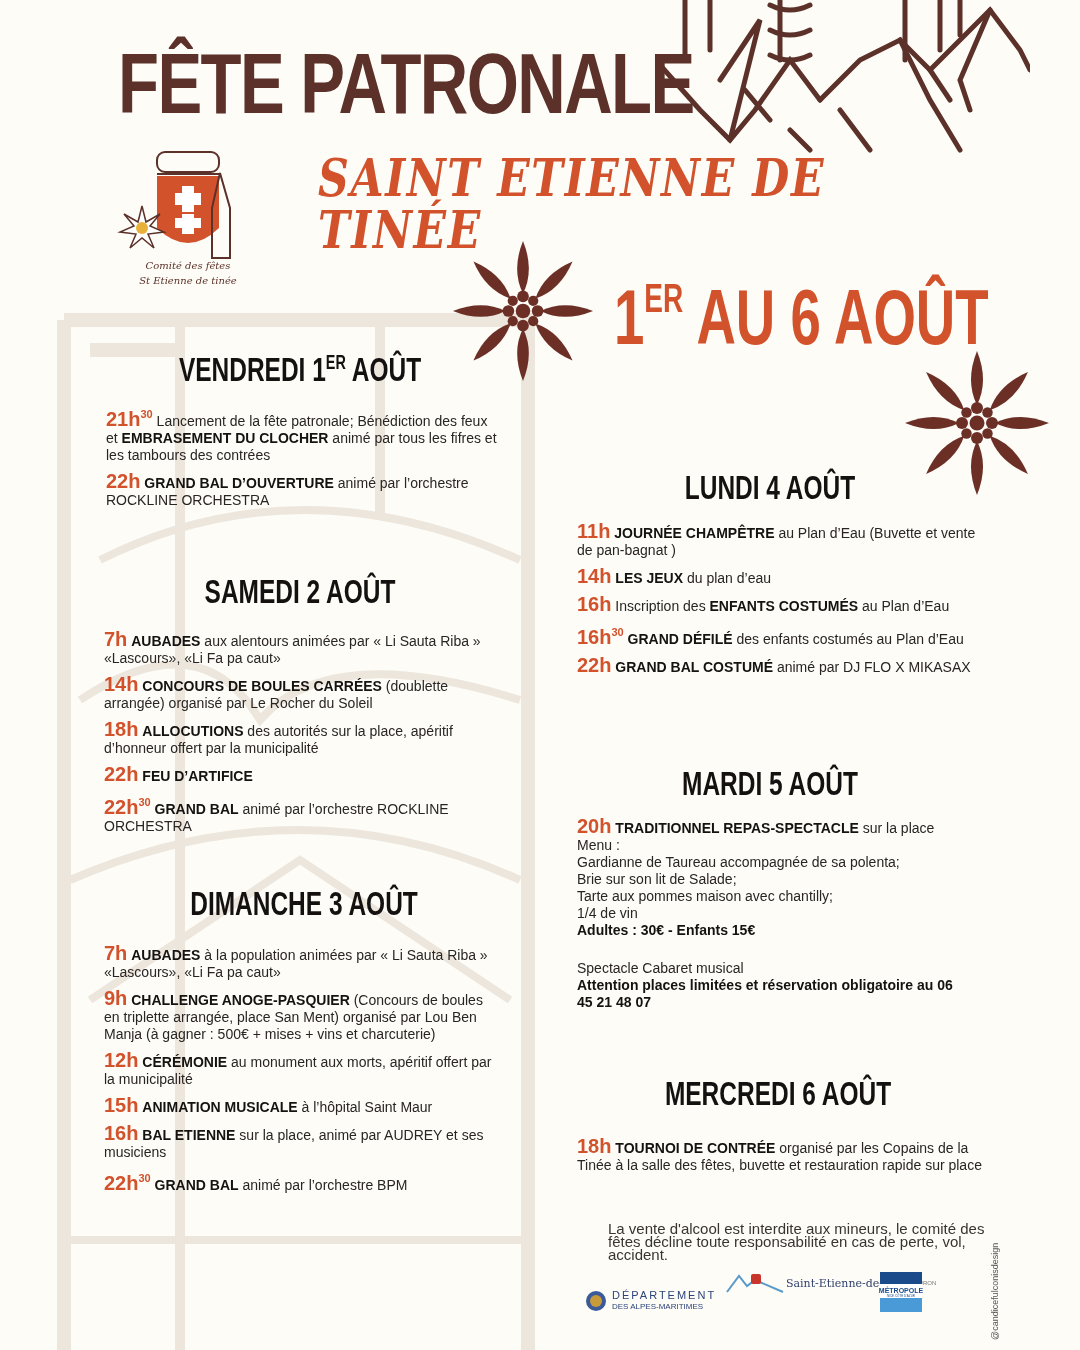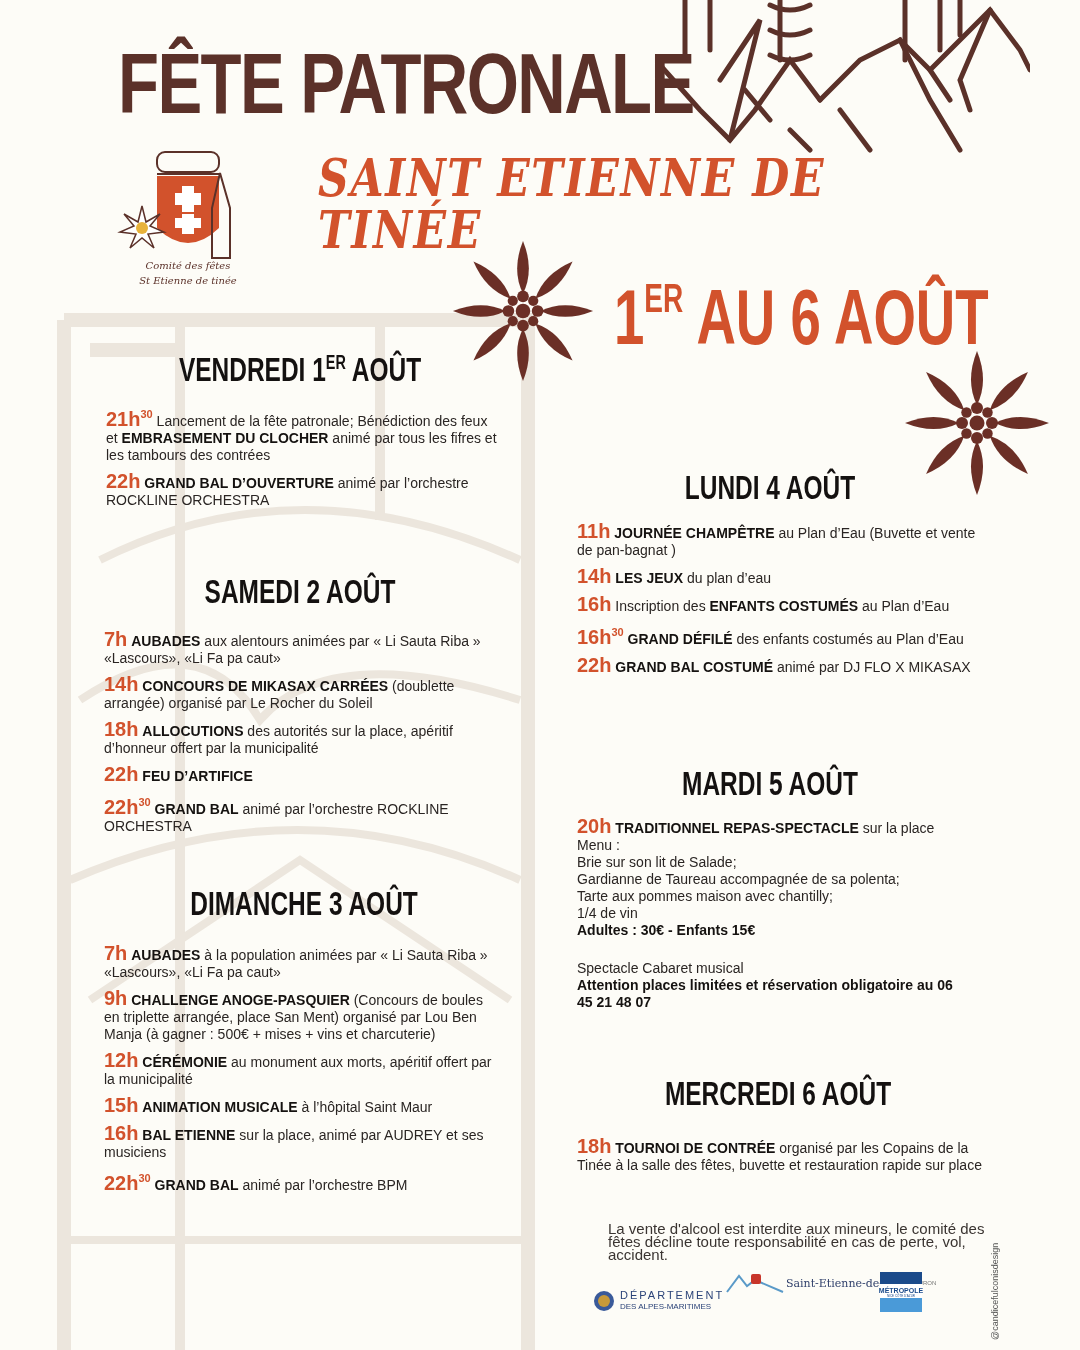--- a/index.html
+++ b/index.html
@@ -164,21 +164,21 @@
 
   <div class="day-heading" style="left:100px;top:352px;width:400px;"><span>VENDREDI 1</span><sup>ER</sup><span> AOÛT</span></div>
   <div class="events" style="left:106px;top:406px;width:395px;">
     <div class="event"><span class="time"><span>21h</span><sup>30</sup></span><span> Lancement de la fête patronale; Bénédiction des feux et </span><span class="strong">EMBRASEMENT DU CLOCHER</span><span> animé par tous les fifres et les tambours des contrées</span></div>
     <div class="event"><span class="time"><span>22h</span></span><span> </span><span class="strong">GRAND BAL D’OUVERTURE</span><span> animé par l’orchestre ROCKLINE ORCHESTRA</span></div>
   </div>
 
   <div class="day-heading" style="left:100px;top:574px;width:400px;">SAMEDI 2 AOÛT</div>
   <div class="events" style="left:104px;top:620px;width:395px;margin-top:11px;">
     <div class="event"><span class="time"><span>7h</span></span><span> </span><span class="strong">AUBADES</span><span> aux alentours animées par « Li Sauta Riba » «Lascours», «Li Fa pa caut»</span></div>
-    <div class="event"><span class="time"><span>14h</span></span><span> </span><span class="strong">CONCOURS DE MIKASAX CARRÉES</span><span> (doublette arrangée) organisé par Le Rocher du Soleil</span></div>
+    <div class="event"><span class="time"><span>14h</span></span><span> </span><span class="strong">CONCOURS DE BOULES CARRÉES</span><span> (doublette arrangée) organisé par Le Rocher du Soleil</span></div>
     <div class="event"><span class="time"><span>18h</span></span><span> </span><span class="strong">ALLOCUTIONS</span><span> des autorités sur la place, apéritif d’honneur offert par la municipalité</span></div>
     <div class="event"><span class="time"><span>22h</span></span><span> </span><span class="strong">FEU D’ARTIFICE</span></div>
     <div class="event"><span class="time"><span>22h</span><sup>30</sup></span><span> </span><span class="strong">GRAND BAL</span><span> animé par l’orchestre ROCKLINE ORCHESTRA</span></div>
   </div>
 
   <div class="day-heading" style="left:104px;top:886px;width:400px;">DIMANCHE 3 AOÛT</div>
   <div class="events" style="left:104px;top:945px;width:395px;">
     <div class="event"><span class="time"><span>7h</span></span><span> </span><span class="strong">AUBADES</span><span> à la population animées par « Li Sauta Riba » «Lascours», «Li Fa pa caut»</span></div>
     <div class="event"><span class="time"><span>9h</span></span><span> </span><span class="strong">CHALLENGE ANOGE-PASQUIER</span><span> (Concours de boules en triplette arrangée, place San Ment) organisé par Lou Ben Manja (à gagner : 500€ + mises + vins et charcuterie)</span></div>
     <div class="event"><span class="time"><span>12h</span></span><span> </span><span class="strong">CÉRÉMONIE</span><span> au monument aux morts, apéritif offert par la municipalité</span></div>
@@ -193,38 +193,38 @@
     <div class="event"><span class="time"><span>14h</span></span><span> </span><span class="strong">LES JEUX</span><span> du plan d’eau</span></div>
     <div class="event"><span class="time"><span>16h</span></span><span> Inscription des </span><span class="strong">ENFANTS COSTUMÉS</span><span> au Plan d’Eau</span></div>
     <div class="event"><span class="time"><span>16h</span><sup>30</sup></span><span> </span><span class="strong">GRAND DÉFILÉ</span><span> des enfants costumés au Plan d’Eau</span></div>
     <div class="event"><span class="time"><span>22h</span></span><span> </span><span class="strong">GRAND BAL COSTUMÉ</span><span> animé par DJ FLO X MIKASAX</span></div>
   </div>
 
   <div class="day-heading" style="left:570px;top:766px;width:400px;">MARDI 5 AOÛT</div>
   <div class="events" style="left:577px;top:818px;width:410px;">
     <div><span class="time"><span>20h</span></span><span> </span><span class="strong">TRADITIONNEL REPAS-SPECTACLE</span><span> sur la place</span></div>
     <span class="plain-line">Menu :</span>
+    <span class="plain-line">Gardianne de Taureau accompagnée  de sa polenta;</span>
     <span class="plain-line">Brie sur son lit de Salade;</span>
-    <span class="plain-line">Gardianne de Taureau accompagnée  de sa polenta;</span>
     <span class="plain-line">Tarte aux pommes maison avec chantilly;</span>
     <span class="plain-line">1/4 de vin</span>
     <span class="plain-line strong">Adultes : 30€ - Enfants 15€</span>
     <span class="plain-line" style="margin-top:21px">Spectacle Cabaret musical</span>
     <span class="plain-line strong" style="width:390px">Attention places limitées et réservation obligatoire au 06 45 21 48 07</span>
   </div>
 
   <div class="day-heading" style="left:578px;top:1076px;width:400px;">MERCREDI 6 AOÛT</div>
   <div class="events" style="left:577px;top:1138px;width:410px;">
     <div><span class="time"><span>18h</span></span><span> </span><span class="strong">TOURNOI DE CONTRÉE</span><span> organisé par les Copains de la Tinée à la salle des fêtes, buvette et restauration rapide sur place</span></div>
   </div>
 
   <div class="disclaimer">La vente d'alcool est interdite aux mineurs, le comité des fêtes décline toute responsabilité  en cas de perte, vol, accident.</div>
 
   <div class="sponsors">
-    <div class="sponsor" style="left:16px;top:18px;justify-content:center;">
+    <div class="sponsor" style="left:8px;top:18px;justify-content:center;">
       <svg width="22" height="22" viewBox="0 0 22 22">
           <circle cx="11" cy="11" r="10" fill="#3a5a9a"></circle>
           <circle cx="11" cy="11" r="6" fill="#c89a3a"></circle>
         </svg>
       <div style="line-height:11px">
         <div style="font-size:11px;letter-spacing:2px;color:#2b4378">DÉPARTEMENT</div>
         <div style="font-size:8px;color:#2b4378">DES ALPES-MARITIMES</div>
       </div>
     </div>
     <div class="sponsor" style="left:148px;top:0;flex-direction:row;gap:1px;">

